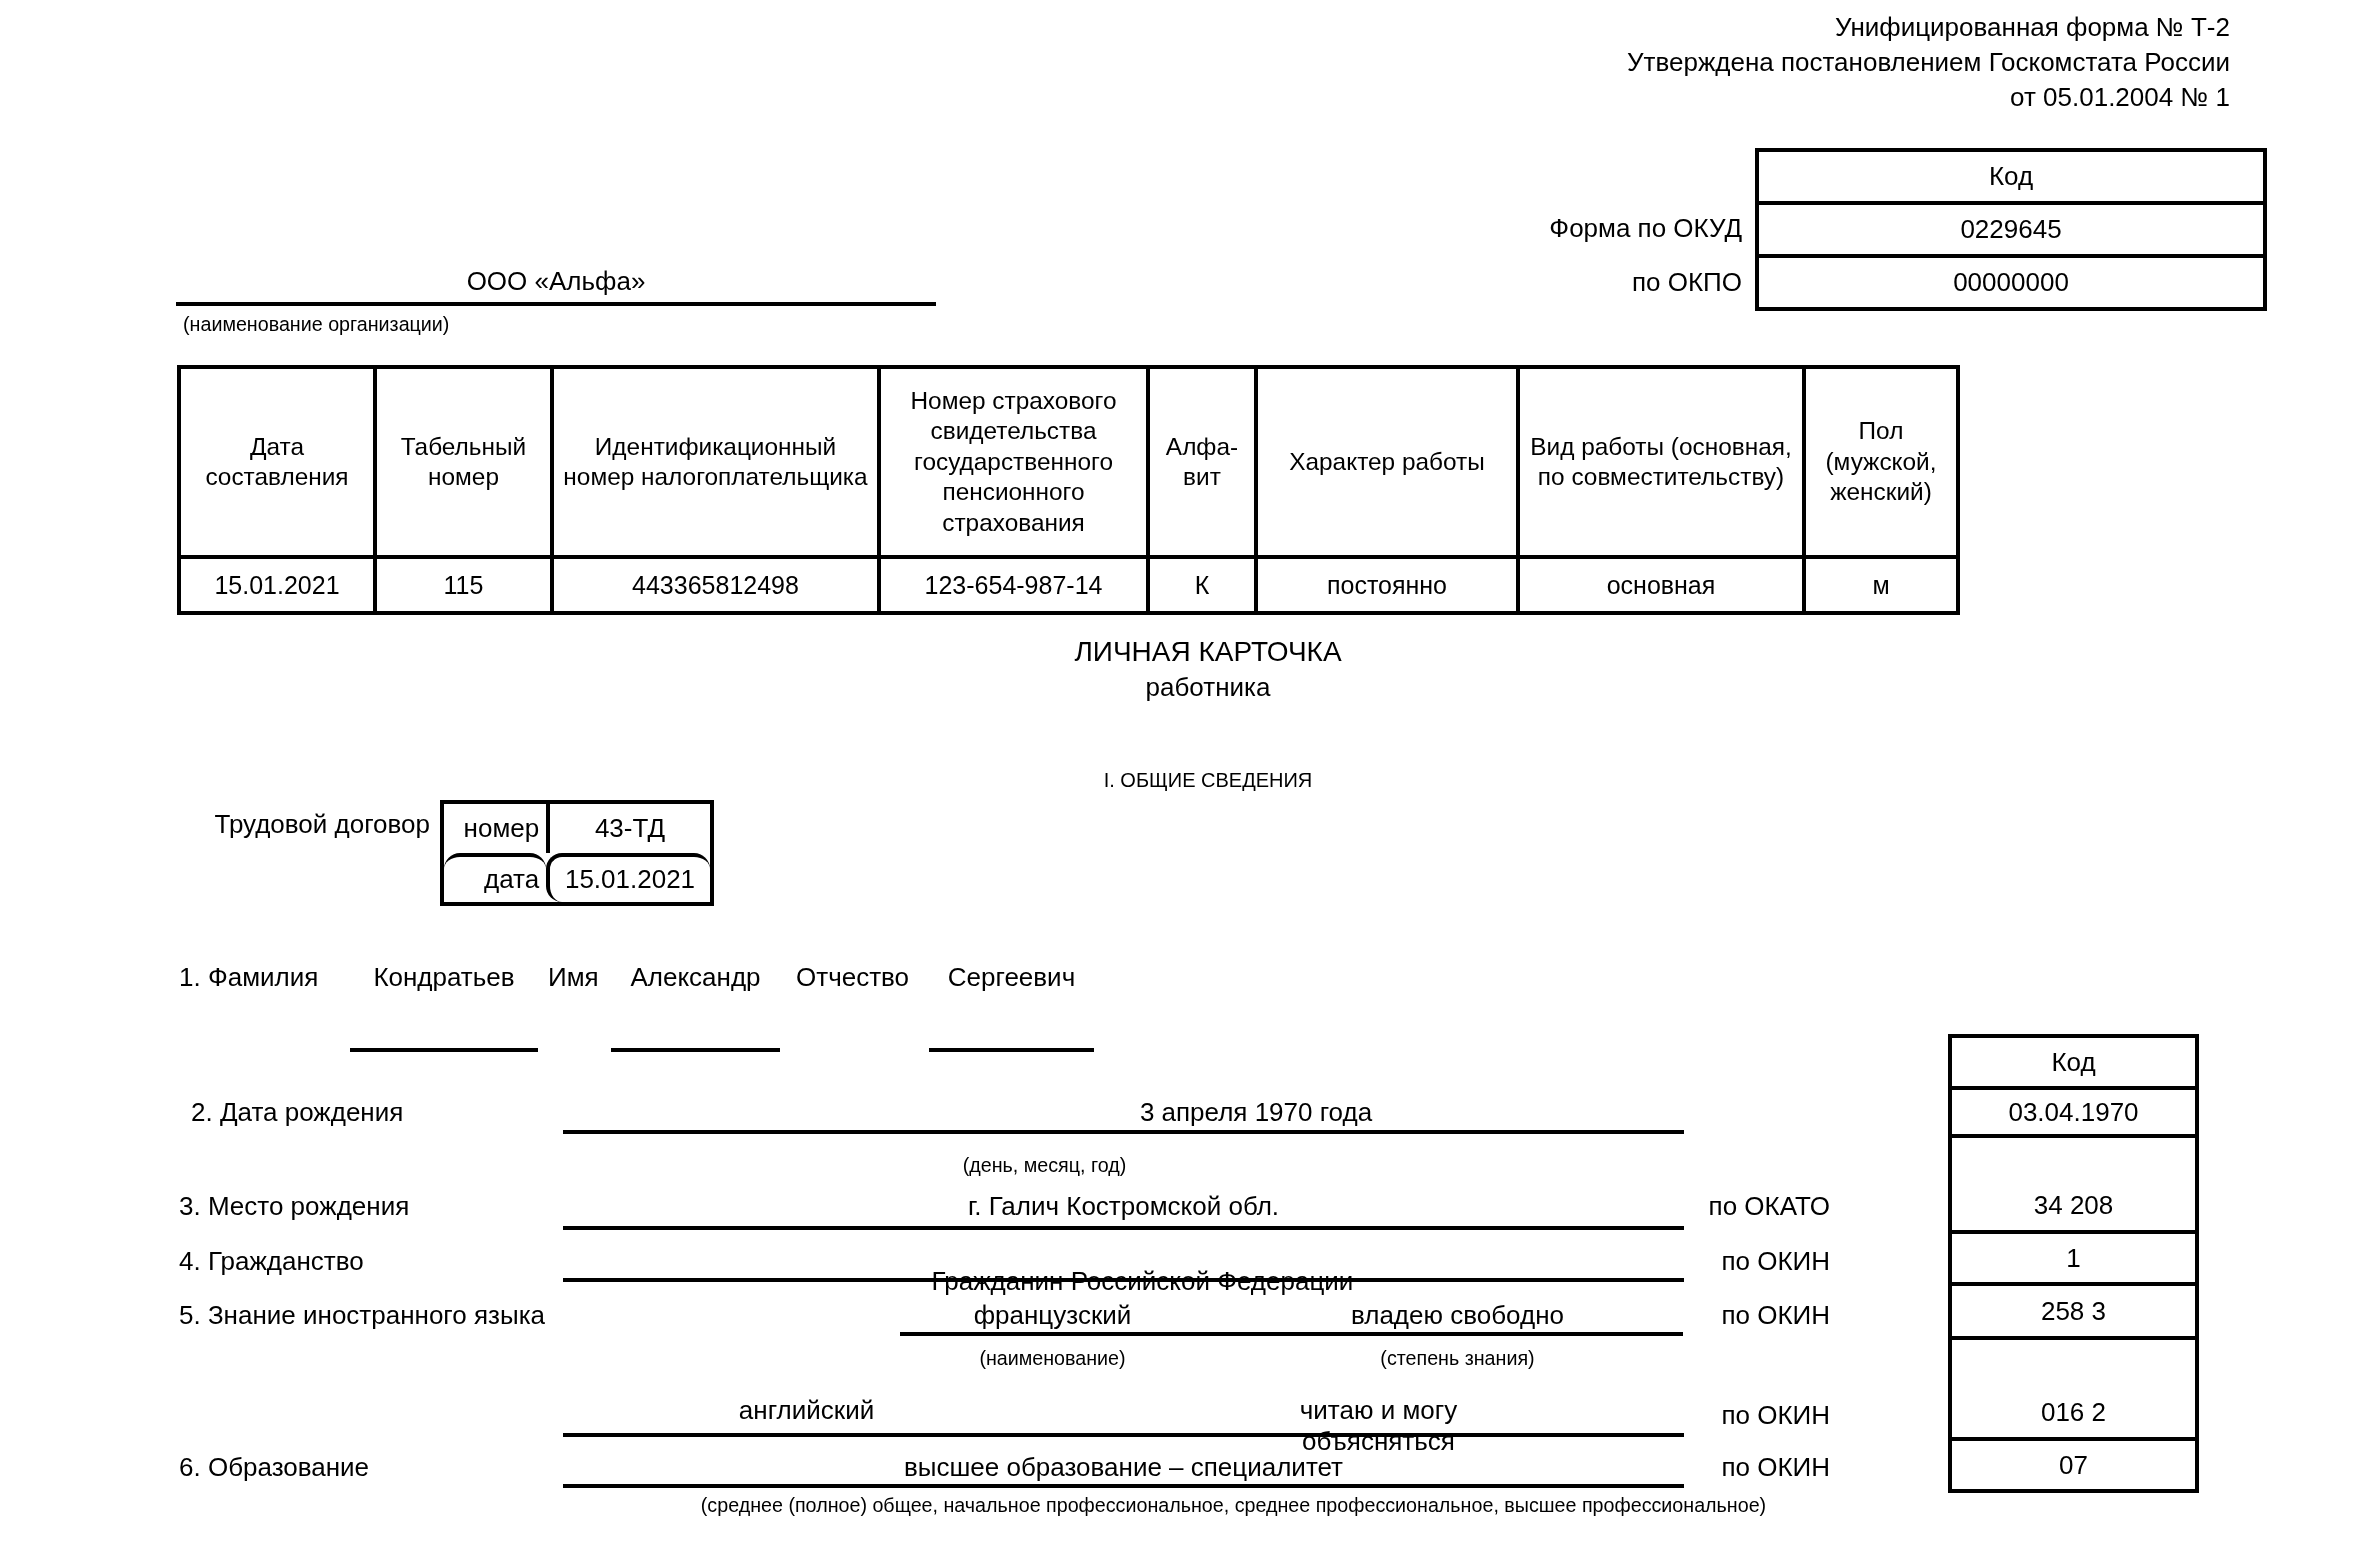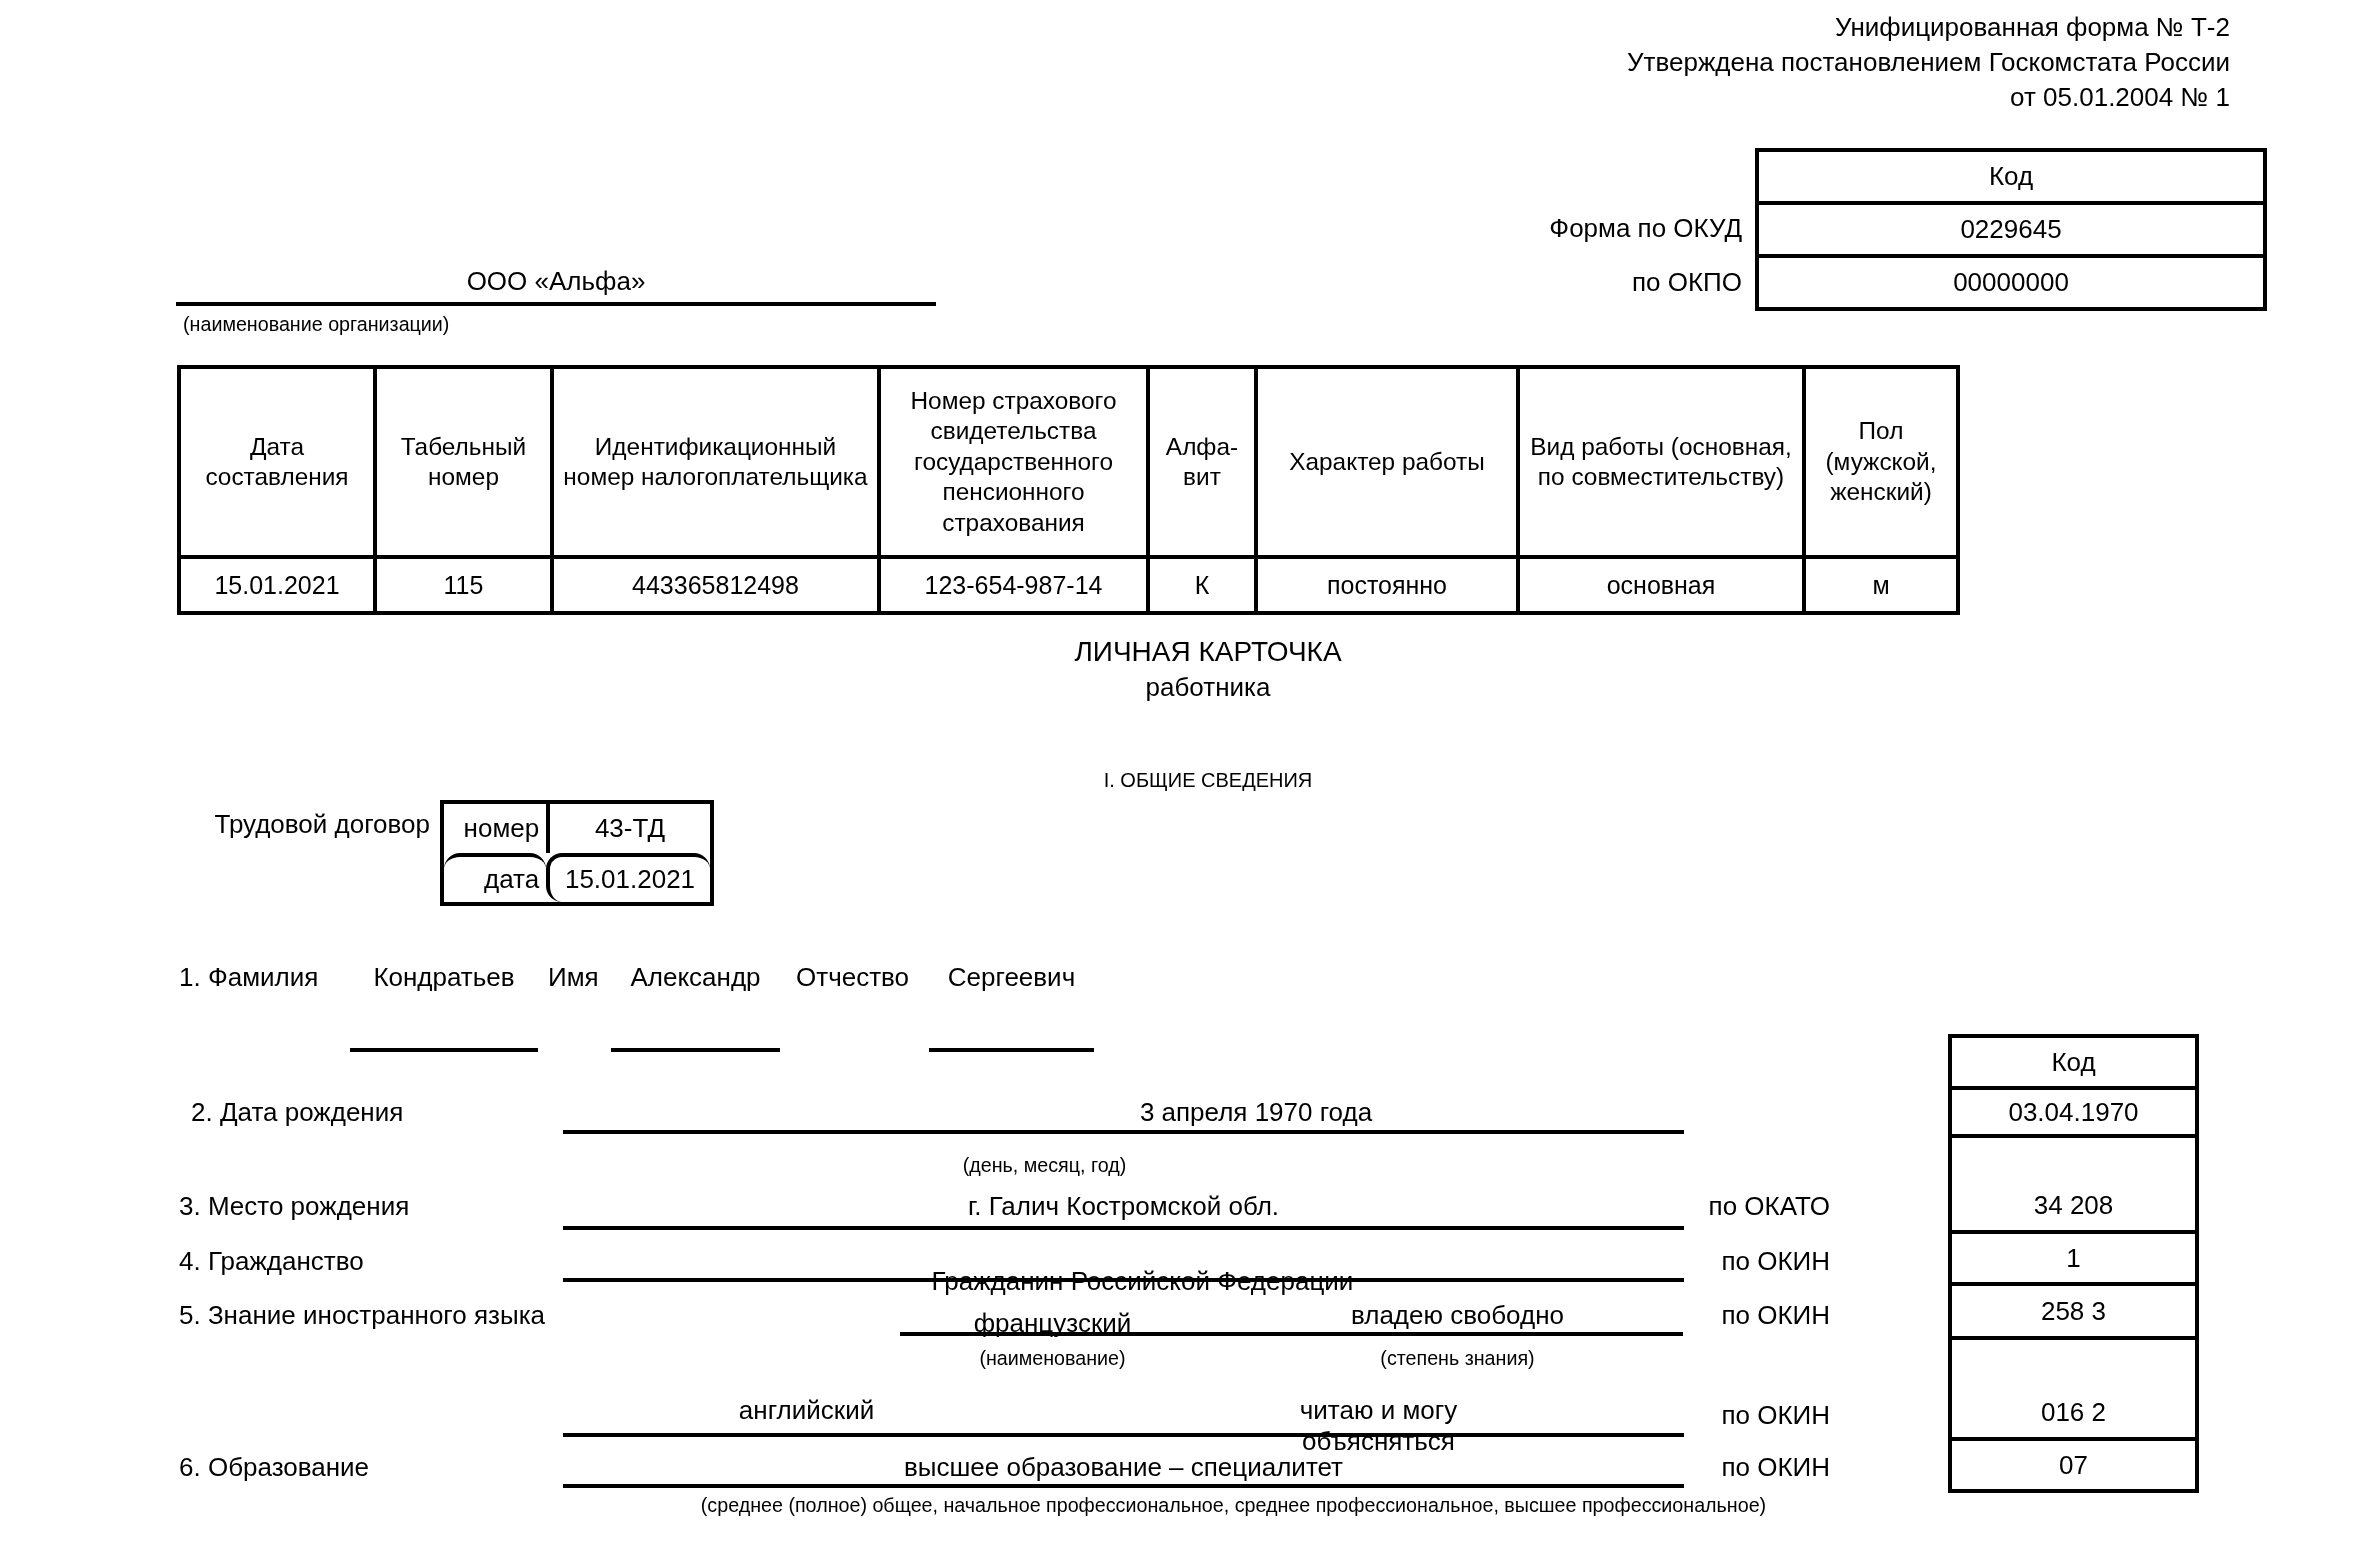--- a/index.html
+++ b/index.html
@@ -128,21 +128,21 @@
 <div class="abs center" style="left: 563px; top: 1191px; width: 1121px;">г. Галич Костромской обл.</div>
 <div class="abs uline" style="left: 563px; top: 1226px; width: 1121px;"></div>
 <div class="abs right" style="left: 1566px; top: 1191px; width: 264px;">по ОКАТО</div>
 
 <div class="abs" style="left: 179px; top: 1246px;">4. Гражданство</div>
 <div class="abs center" style="left: 582px; top: 1246px; width: 1121px; margin-top: 20px;">Гражданин Российской Федерации</div>
 <div class="abs uline" style="left: 563px; top: 1278px; width: 1121px;"></div>
 <div class="abs right" style="left: 1566px; top: 1246px; width: 264px;">по ОКИН</div>
 
 <div class="abs" style="left: 179px; top: 1300px;">5. Знание иностранного языка</div>
-<div class="abs center" style="left: 900px; top: 1300px; width: 305px; margin-top: 8px;">французский</div>
+<div class="abs center" style="left: 900px; top: 1300px; width: 305px;">французский</div>
 <div class="abs center" style="left: 1305px; top: 1300px; width: 305px;">владею свободно</div>
 <div class="abs uline" style="left: 900px; top: 1332px; width: 783px;"></div>
 <div class="abs center small" style="left: 900px; top: 1347px; width: 305px;">(наименование)</div>
 <div class="abs center small" style="left: 1305px; top: 1347px; width: 305px;">(степень знания)</div>
 <div class="abs right" style="left: 1566px; top: 1300px; width: 264px;">по ОКИН</div>
 
 <div class="abs center" style="left: 654px; top: 1395px; width: 305px;">английский</div>
 <div class="abs center" style="left: 1226px; top: 1395px; width: 305px;">читаю и могу объясняться</div>
 <div class="abs uline" style="left: 563px; top: 1433px; width: 1121px;"></div>
 <div class="abs right" style="left: 1566px; top: 1400px; width: 264px;">по ОКИН</div>

